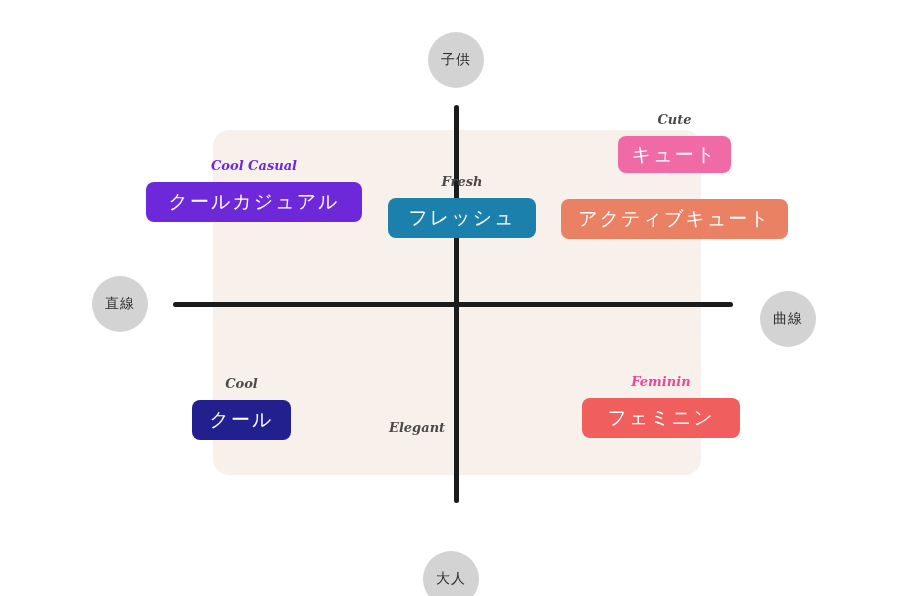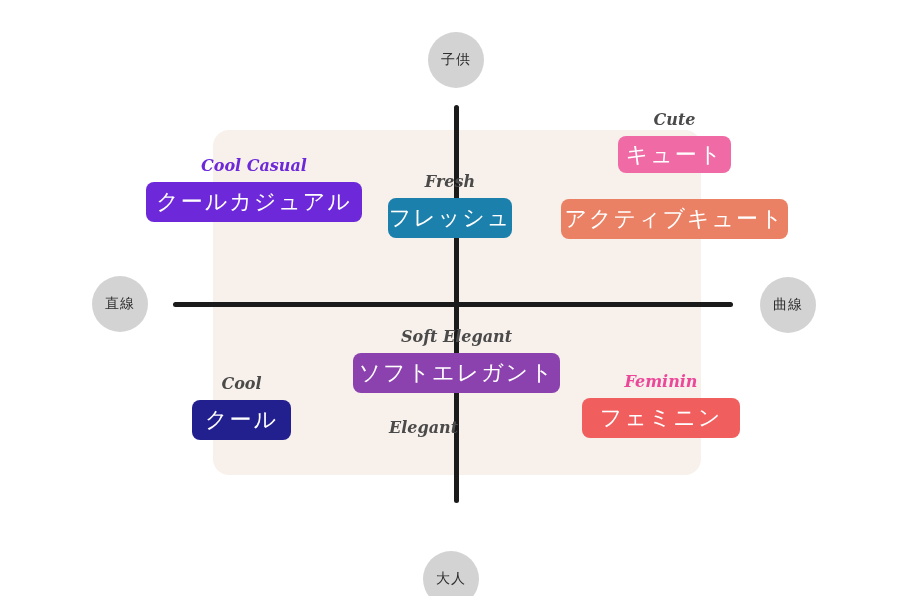--- a/index.html
+++ b/index.html
@@ -32,51 +32,51 @@
     position: absolute;
     width: 56px; height: 56px;
     border-radius: 50%;
     display: flex; align-items: center; justify-content: center;
     font-size: 14px;
     letter-spacing: 1px;
   }
   .endpoint-top    { left: 428px; top: 32px;  }
   .endpoint-bottom { left: 423px; top: 551px; text-align: right; }
   .endpoint-left   { left: 92px;  top: 276px; }
-  .endpoint-right  { left: 760px; top: 277px; }
+  .endpoint-right  { left: 760px; top: 291px; }
 
   
   .style-item {
     position: absolute;
     display: flex;
     flex-direction: column;
     align-items: center;
     gap: 6px;
   }
   .script-label {
     font-family: "DejaVu Serif", "Liberation Serif", serif;
     font-style: italic;
     font-weight: 600;
-    font-size: 16px;
+    font-size: 13px;
     line-height: 20px;
     white-space: nowrap;
   }
   .style-box {
     height: 40px;
     line-height: 40px;
     border-radius: 8px;
     color: #ffffff;
-    font-size: 22px;
+    font-size: 19px;
     letter-spacing: 2px;
     text-align: center;
     white-space: nowrap;
   }
 
   .item-cool-casual  { left: 146px; top: 156px; } .item-cool-casual  .style-box { width: 216px; }
-  .item-fresh        { left: 388px; top: 172px; } .item-fresh        .style-box { width: 124px; }
+  .item-fresh        { left: 388px; top: 172px; } .item-fresh        .style-box { width: 148px; }
   .item-cute         { left: 618px; top: 110px; } .item-cute         .style-box { width: 113px; height: 37px; line-height: 37px; }
   .item-active-cute  { left: 561px; top: 199px; } .item-active-cute  .style-box { width: 227px; }
   .item-soft-elegant { left: 353px; top: 327px; } .item-soft-elegant .style-box { width: 207px; }
   .item-cool         { left: 192px; top: 374px; } .item-cool         .style-box { width: 99px;  }
   .item-elegant      { left: 389px; top: 418px; } .item-elegant      .style-box { width: 137px; }
   .item-feminin      { left: 582px; top: 372px; } .item-feminin      .style-box { width: 158px; }
 </style>
 </head>
 <body>
 
@@ -112,24 +112,20 @@
 
   <div class="style-item item-cute">
     <div class="script-label" style="color: rgb(74, 74, 74);">Cute</div>
     <div class="style-box" style="background-color: rgb(240, 106, 166); color: rgb(255, 255, 255);">キュート</div>
   </div>
 
   <div class="style-item item-active-cute">
     <div class="style-box" style="background-color: rgb(235, 129, 100); color: rgb(255, 255, 255);">アクティブキュート</div>
   </div>
 
-  <div class="style-item item-soft-elegant">
-    <div class="script-label" style="color: rgb(74, 74, 74);">Soft Elegant</div>
-    <div class="style-box" style="background-color: rgb(139, 65, 174); color: rgb(255, 255, 255);">ソフトエレガント</div>
-  </div>
 
   <div class="style-item item-cool">
     <div class="script-label" style="color: rgb(74, 74, 74);">Cool</div>
     <div class="style-box" style="background-color: rgb(34, 32, 142); color: rgb(255, 255, 255);">クール</div>
   </div>
 
   <div class="style-item item-elegant">
     <div class="script-label" style="color: rgb(74, 74, 74);">Elegant</div>
   </div>
 

